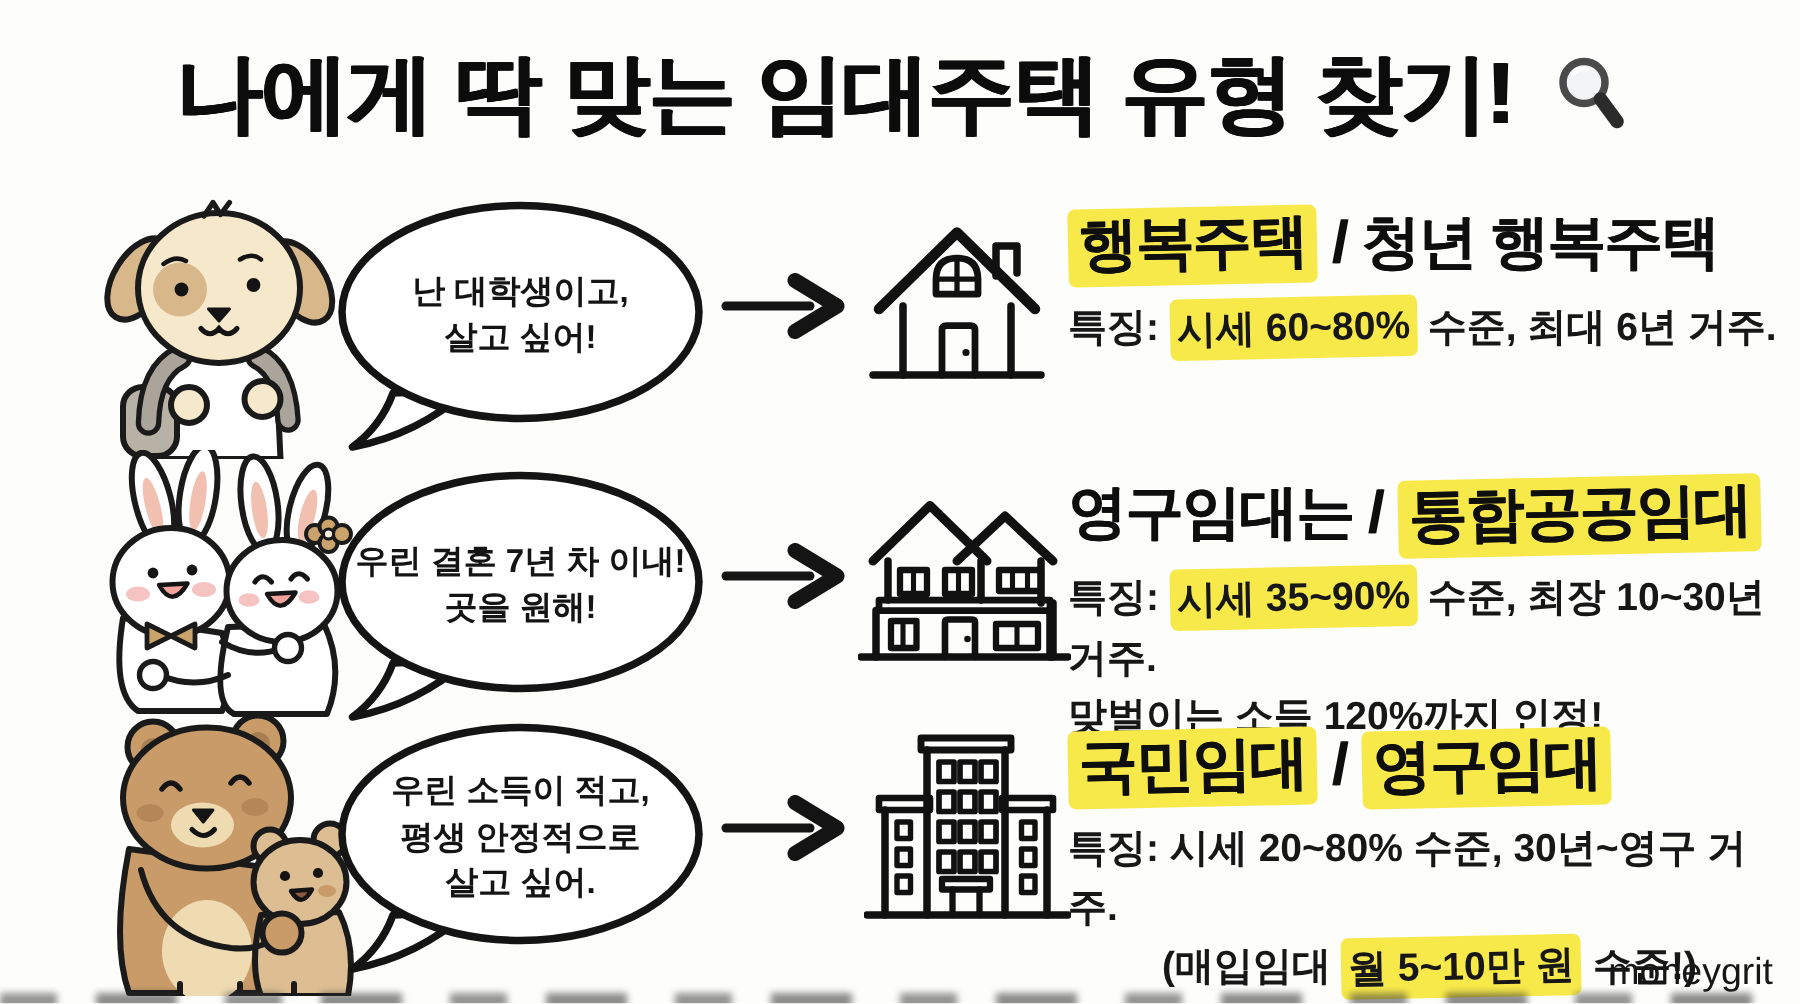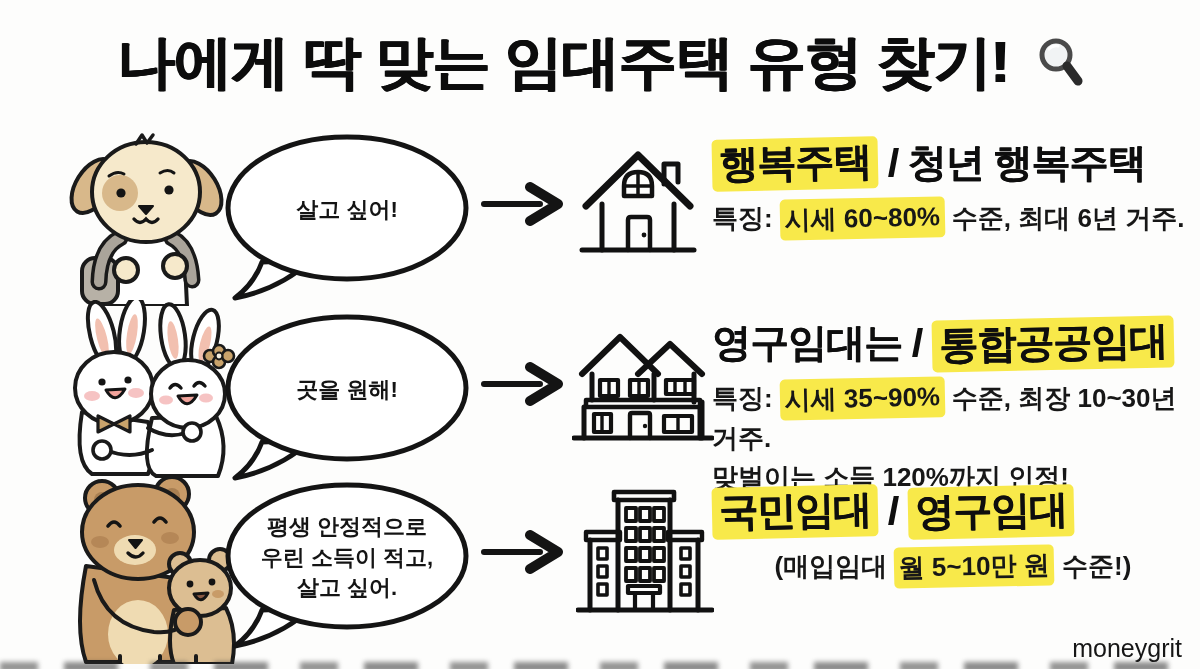--- a/index.html
+++ b/index.html
@@ -102,20 +102,21 @@
         <circle cx="125" cy="146" r="12" fill="#f6e9cb" stroke="#1a1a1a" stroke-width="4"></circle>
       </svg>
     </div>
 
     <div class="row-bubble">
       <svg class="bubble-svg" width="250" height="170" viewBox="0 0 250 170">
         <path d="M40,130 Q32,152 13,166 Q56,158 90,128 Z" fill="#ffffff" stroke="#141414" stroke-width="5" stroke-linejoin="round"></path>
         <ellipse cx="125" cy="76" rx="119" ry="71" fill="#ffffff" stroke="#141414" stroke-width="5"></ellipse>
       </svg>
       <div class="bubble-text">
+        <div>난 대학생이고,</div>
         <div>살고 싶어!</div>
       </div>
     </div>
 
     <div class="row-arrow">
       <svg width="96" height="44" viewBox="0 0 96 44">
         <path d="M6,22 L62,22" stroke="#141414" stroke-width="6" stroke-linecap="round"></path>
         <path d="M52,5 L80,22 L52,39" fill="none" stroke="#141414" stroke-width="10" stroke-linecap="round" stroke-linejoin="round"></path>
       </svg>
     </div>
@@ -190,20 +191,21 @@
         <circle cx="152" cy="132" r="9" fill="#ffffff" stroke="#1a1a1a" stroke-width="3.6"></circle>
       </svg>
     </div>
 
     <div class="row-bubble">
       <svg class="bubble-svg" width="250" height="170" viewBox="0 0 250 170">
         <path d="M40,130 Q32,152 13,166 Q56,158 90,128 Z" fill="#ffffff" stroke="#141414" stroke-width="5" stroke-linejoin="round"></path>
         <ellipse cx="125" cy="76" rx="119" ry="71" fill="#ffffff" stroke="#141414" stroke-width="5"></ellipse>
       </svg>
       <div class="bubble-text">
+        <div>우린 결혼 7년 차 이내!</div>
         <div>곳을 원해!</div>
       </div>
     </div>
 
     <div class="row-arrow">
       <svg width="96" height="44" viewBox="0 0 96 44">
         <path d="M6,22 L62,22" stroke="#141414" stroke-width="6" stroke-linecap="round"></path>
         <path d="M52,5 L80,22 L52,39" fill="none" stroke="#141414" stroke-width="10" stroke-linecap="round" stroke-linejoin="round"></path>
       </svg>
     </div>
@@ -280,22 +282,22 @@
         <path d="M70,194 V188 M110,194 V188 M146,194 V188" stroke="#1a1a1a" stroke-width="4" stroke-linecap="round"></path>
       </svg>
     </div>
 
     <div class="row-bubble">
       <svg class="bubble-svg" width="250" height="170" viewBox="0 0 250 170">
         <path d="M40,130 Q32,152 13,166 Q56,158 90,128 Z" fill="#ffffff" stroke="#141414" stroke-width="5" stroke-linejoin="round"></path>
         <ellipse cx="125" cy="76" rx="119" ry="71" fill="#ffffff" stroke="#141414" stroke-width="5"></ellipse>
       </svg>
       <div class="bubble-text">
+        <div>우린 소득이 적고,</div>
         <div>평생 안정적으로</div>
-        <div>우린 소득이 적고,</div>
         <div>살고 싶어.</div>
       </div>
     </div>
 
     <div class="row-arrow">
       <svg width="96" height="44" viewBox="0 0 96 44">
         <path d="M6,22 L62,22" stroke="#141414" stroke-width="6" stroke-linecap="round"></path>
         <path d="M52,5 L80,22 L52,39" fill="none" stroke="#141414" stroke-width="10" stroke-linecap="round" stroke-linejoin="round"></path>
       </svg>
     </div>
@@ -332,19 +334,20 @@
 
           <rect x="52" y="104" width="32" height="7" stroke-width="4.2"></rect>
           <path d="M59,111 V128 M77,111 V128" stroke-width="4.2"></path>
           <path d="M2,128 H136" stroke-width="5"></path>
         </g>
       </svg>
     </div>
 
     <div class="row-info">
       <h2 class="row-title"><span class="hl">국민임대</span><span> / </span><span class="hl">영구임대</span></h2>
+      <p class="desc"><span>특징: 시세 20~80% 수준, 30년~영구 거주.</span></p>
       <p class="desc center"><span>(매입임대 </span><span class="hl">월 5~10만 원</span><span> 수준!)</span></p>
     </div>
   </section>
 
   <div class="watermark">moneygrit</div>
   <div class="crop-strip"></div>
 </div>
 
 </body></html>

